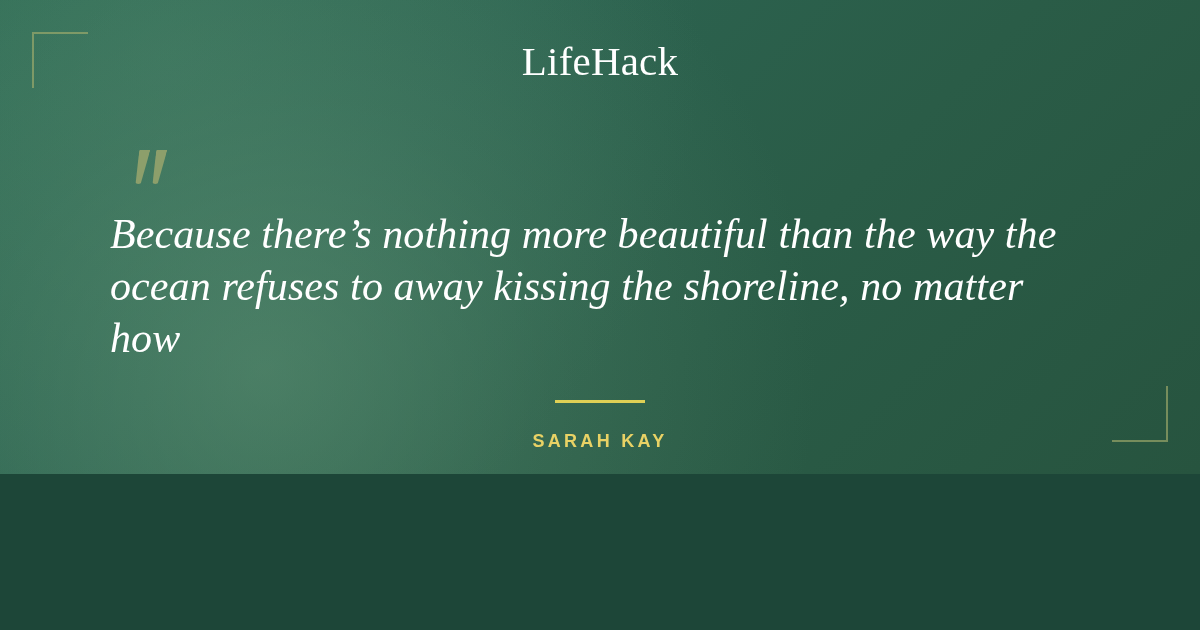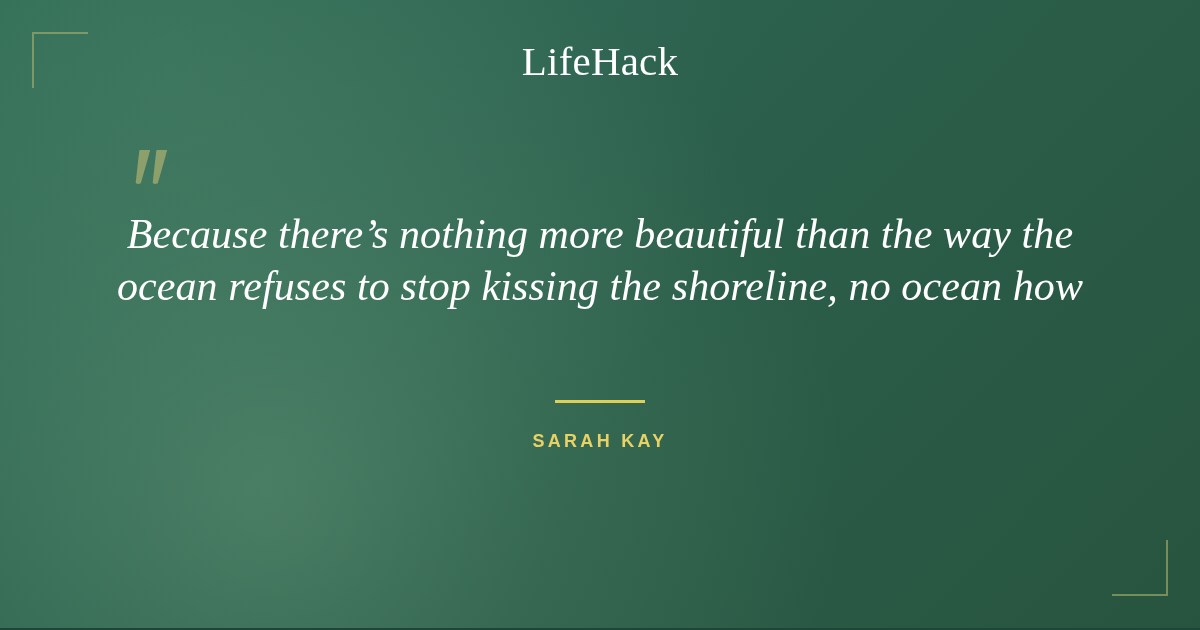--- a/index.html
+++ b/index.html
@@ -4,21 +4,21 @@
 <style>
   html, body {
     margin: 0;
     padding: 0;
     background: #1d4638;
   }
 
   .canvas {
     position: relative;
     width: 1200px;
-    height: 628px;
+    height: 474px;
     overflow: hidden;
     background-color: #2b5d49;
     background-image:
       radial-gradient(circle at 22% 78%, rgba(96,146,116,0.55) 0%, rgba(96,146,116,0.22) 28%, rgba(96,146,116,0.0) 55%),
       radial-gradient(circle at 14% 12%, rgba(74,131,106,0.42) 0%, rgba(74,131,106,0.0) 48%),
       linear-gradient(135deg, #2d6a53 0%, #2c6350 32%, #2a5c47 62%, #27543f 100%);
     font-family: "Liberation Sans", sans-serif;
   }
 
   
@@ -77,21 +77,20 @@
   }
   .quote-mark span.s1 { left: 3px; }
   .quote-mark span.s2 { left: 20px; }
 
   
   .quote-block {
     position: absolute;
     left: 110px;
     right: 110px;
     top: 208px;
-    text-align: center;
   }
   .quote-text {
     font-family: "Liberation Serif", "DejaVu Serif", serif;
     font-style: italic;
     font-size: 42px;
     line-height: 52px;
     color: #ffffff;
     margin: 0;
     letter-spacing: 0.1px;
   }
@@ -129,21 +128,21 @@
 
   <div class="brand">LifeHack</div>
 
   <div class="quote-mark">
     <span class="s1"></span>
     <span class="s2"></span>
   </div>
 
   <div class="quote-block">
     <p class="quote-text">Because there’s nothing more beautiful than the way the</p>
-    <p class="quote-text">ocean refuses to stop kissing the shoreline, no ocean how</p>
+    <p class="quote-text">ocean refuses to away kissing the shoreline, no matter how</p>
   </div>
 
   <div class="attrib-wrap">
     <div class="divider"></div>
     <p class="author">SARAH KAY</p>
   </div>
 
 </div>
 
 </body></html>

